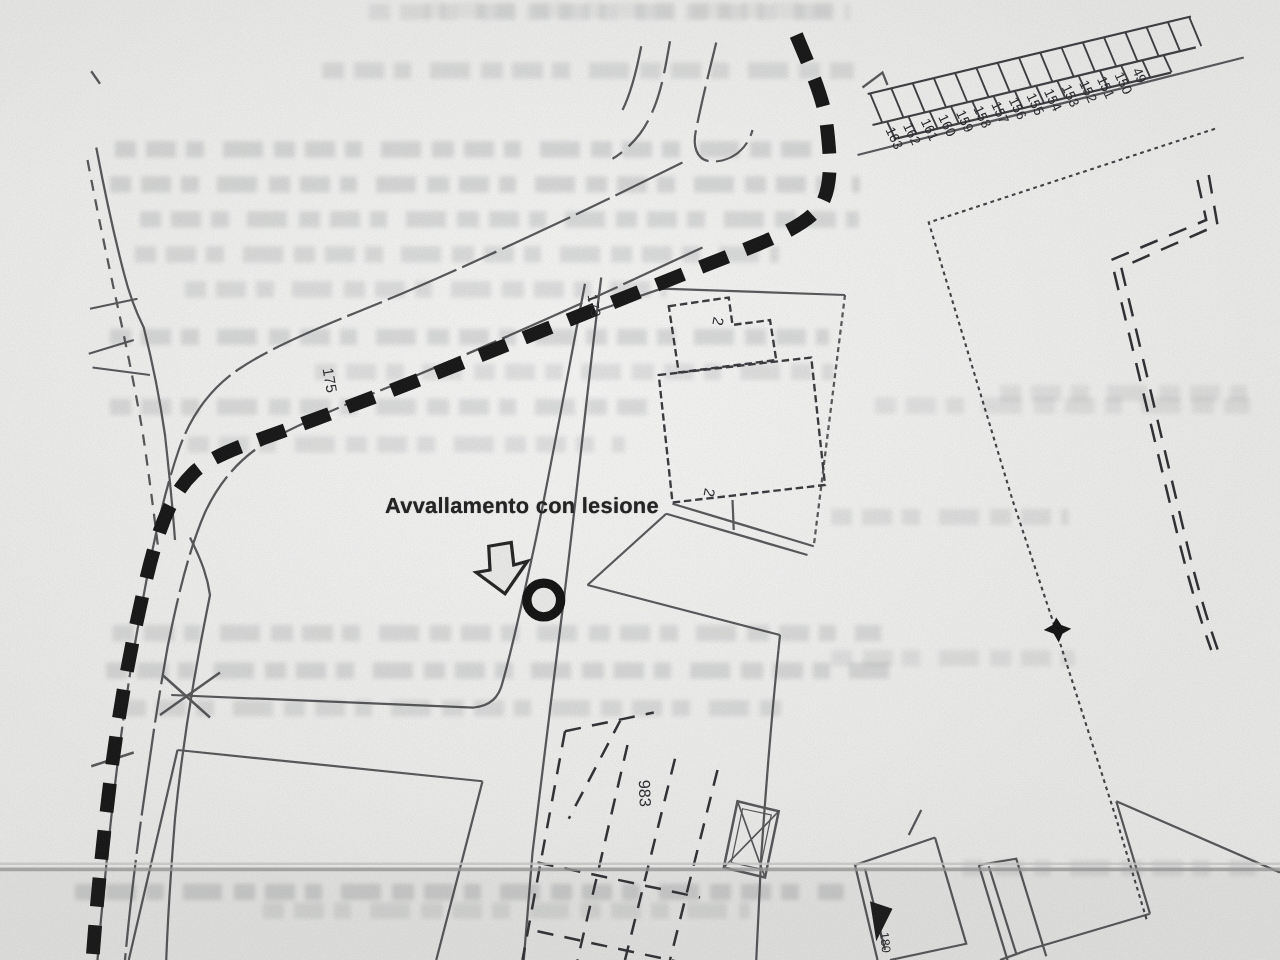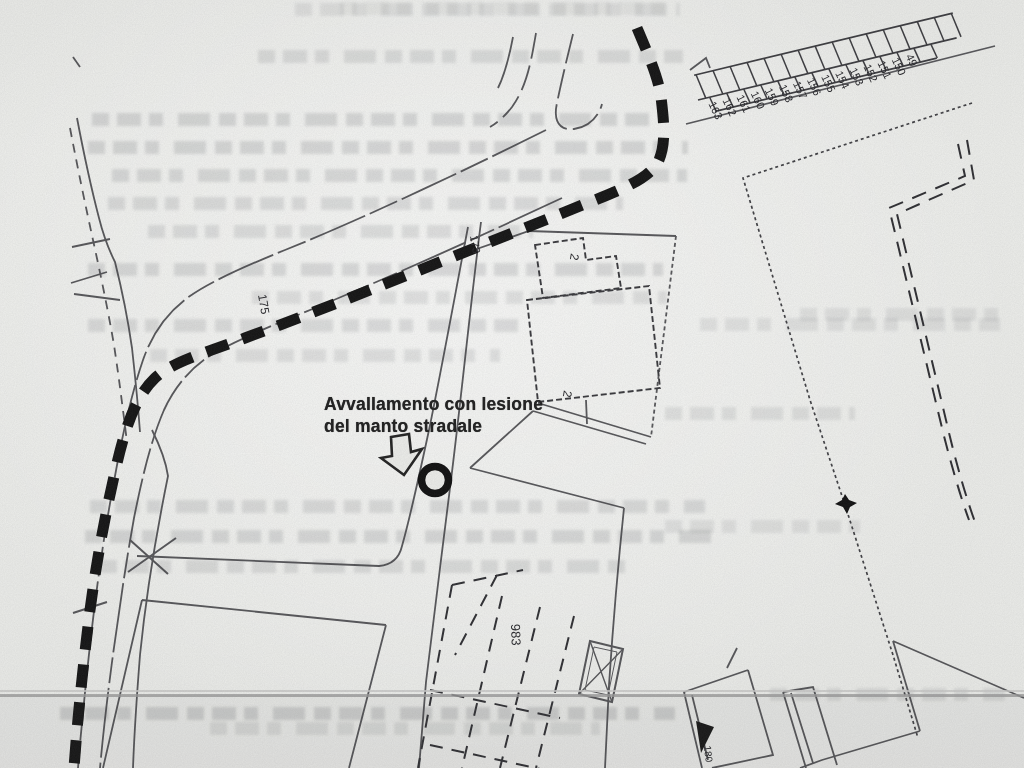--- a/index.html
+++ b/index.html
@@ -14,21 +14,21 @@
   .ghost{position:absolute;height:13px;filter:blur(1.6px);
     background-image:repeating-linear-gradient(90deg,
       currentColor 0 17px, transparent 17px 25px,
       currentColor 25px 49px, transparent 49px 57px,
       currentColor 57px 71px, transparent 71px 86px,
       currentColor 86px 118px, transparent 118px 127px);
     color:#3d4048;}
   .scanline{position:absolute;left:0;width:1024px;height:3px;background:#9b9b9b;opacity:.8;}
   .scanline-soft{position:absolute;left:0;width:1024px;height:2px;background:#c6c6c4;opacity:.8;}
   .pagefoot{position:absolute;left:0;top:695px;width:1024px;height:73px;background:rgba(70,70,75,.04);}
-  .annotation{position:absolute;left:324px;top:394px;font-size:17.5px;font-weight:700;
+  .annotation{position:absolute;left:308px;top:394px;font-size:17.5px;font-weight:700;
     line-height:21.5px;color:#1f1f1f;letter-spacing:.2px;
     text-shadow:0 0 .7px #444; filter:blur(.25px);}
   .strip-num{font-size:11px;fill:#26262a;}
   text.maplabel{fill:#2a2a2e;}
   svg.grain{position:absolute;left:0;top:0;pointer-events:none;}
 </style>
 </head>
 <body>
 
 <div class="scan">
@@ -185,21 +185,20 @@
     <polygon points="696,721 714,727 701,753" fill="#161616"></polygon>
 
     <g>
       <polygon points="391,437 409,434 411,452 422,449 404,475 381,458 392,456" fill="#ebece9" stroke="#222" stroke-width="2.6"></polygon>
       <circle cx="435" cy="480" r="13.5" fill="#ebece9" stroke="#101010" stroke-width="7.5"></circle>
     </g>
   </svg>
 
   <div class="annotation">
     <div>Avvallamento con lesione</div>
-    <div>del manto stradale</div>
   </div>
 
   <div class="scanline-soft" style="top:690px"></div>
   <div class="scanline" style="top:694px"></div>
   <div class="pagefoot"></div>
 
   <svg class="grain" width="1024" height="768">
     <filter id="grain-f">
       <feTurbulence type="fractalNoise" baseFrequency="0.9" numOctaves="2" stitchTiles="stitch"></feTurbulence>
       <feColorMatrix type="matrix" values="0 0 0 0 0.18  0 0 0 0 0.18  0 0 0 0 0.19  0 0 0 0.6 0"></feColorMatrix>

